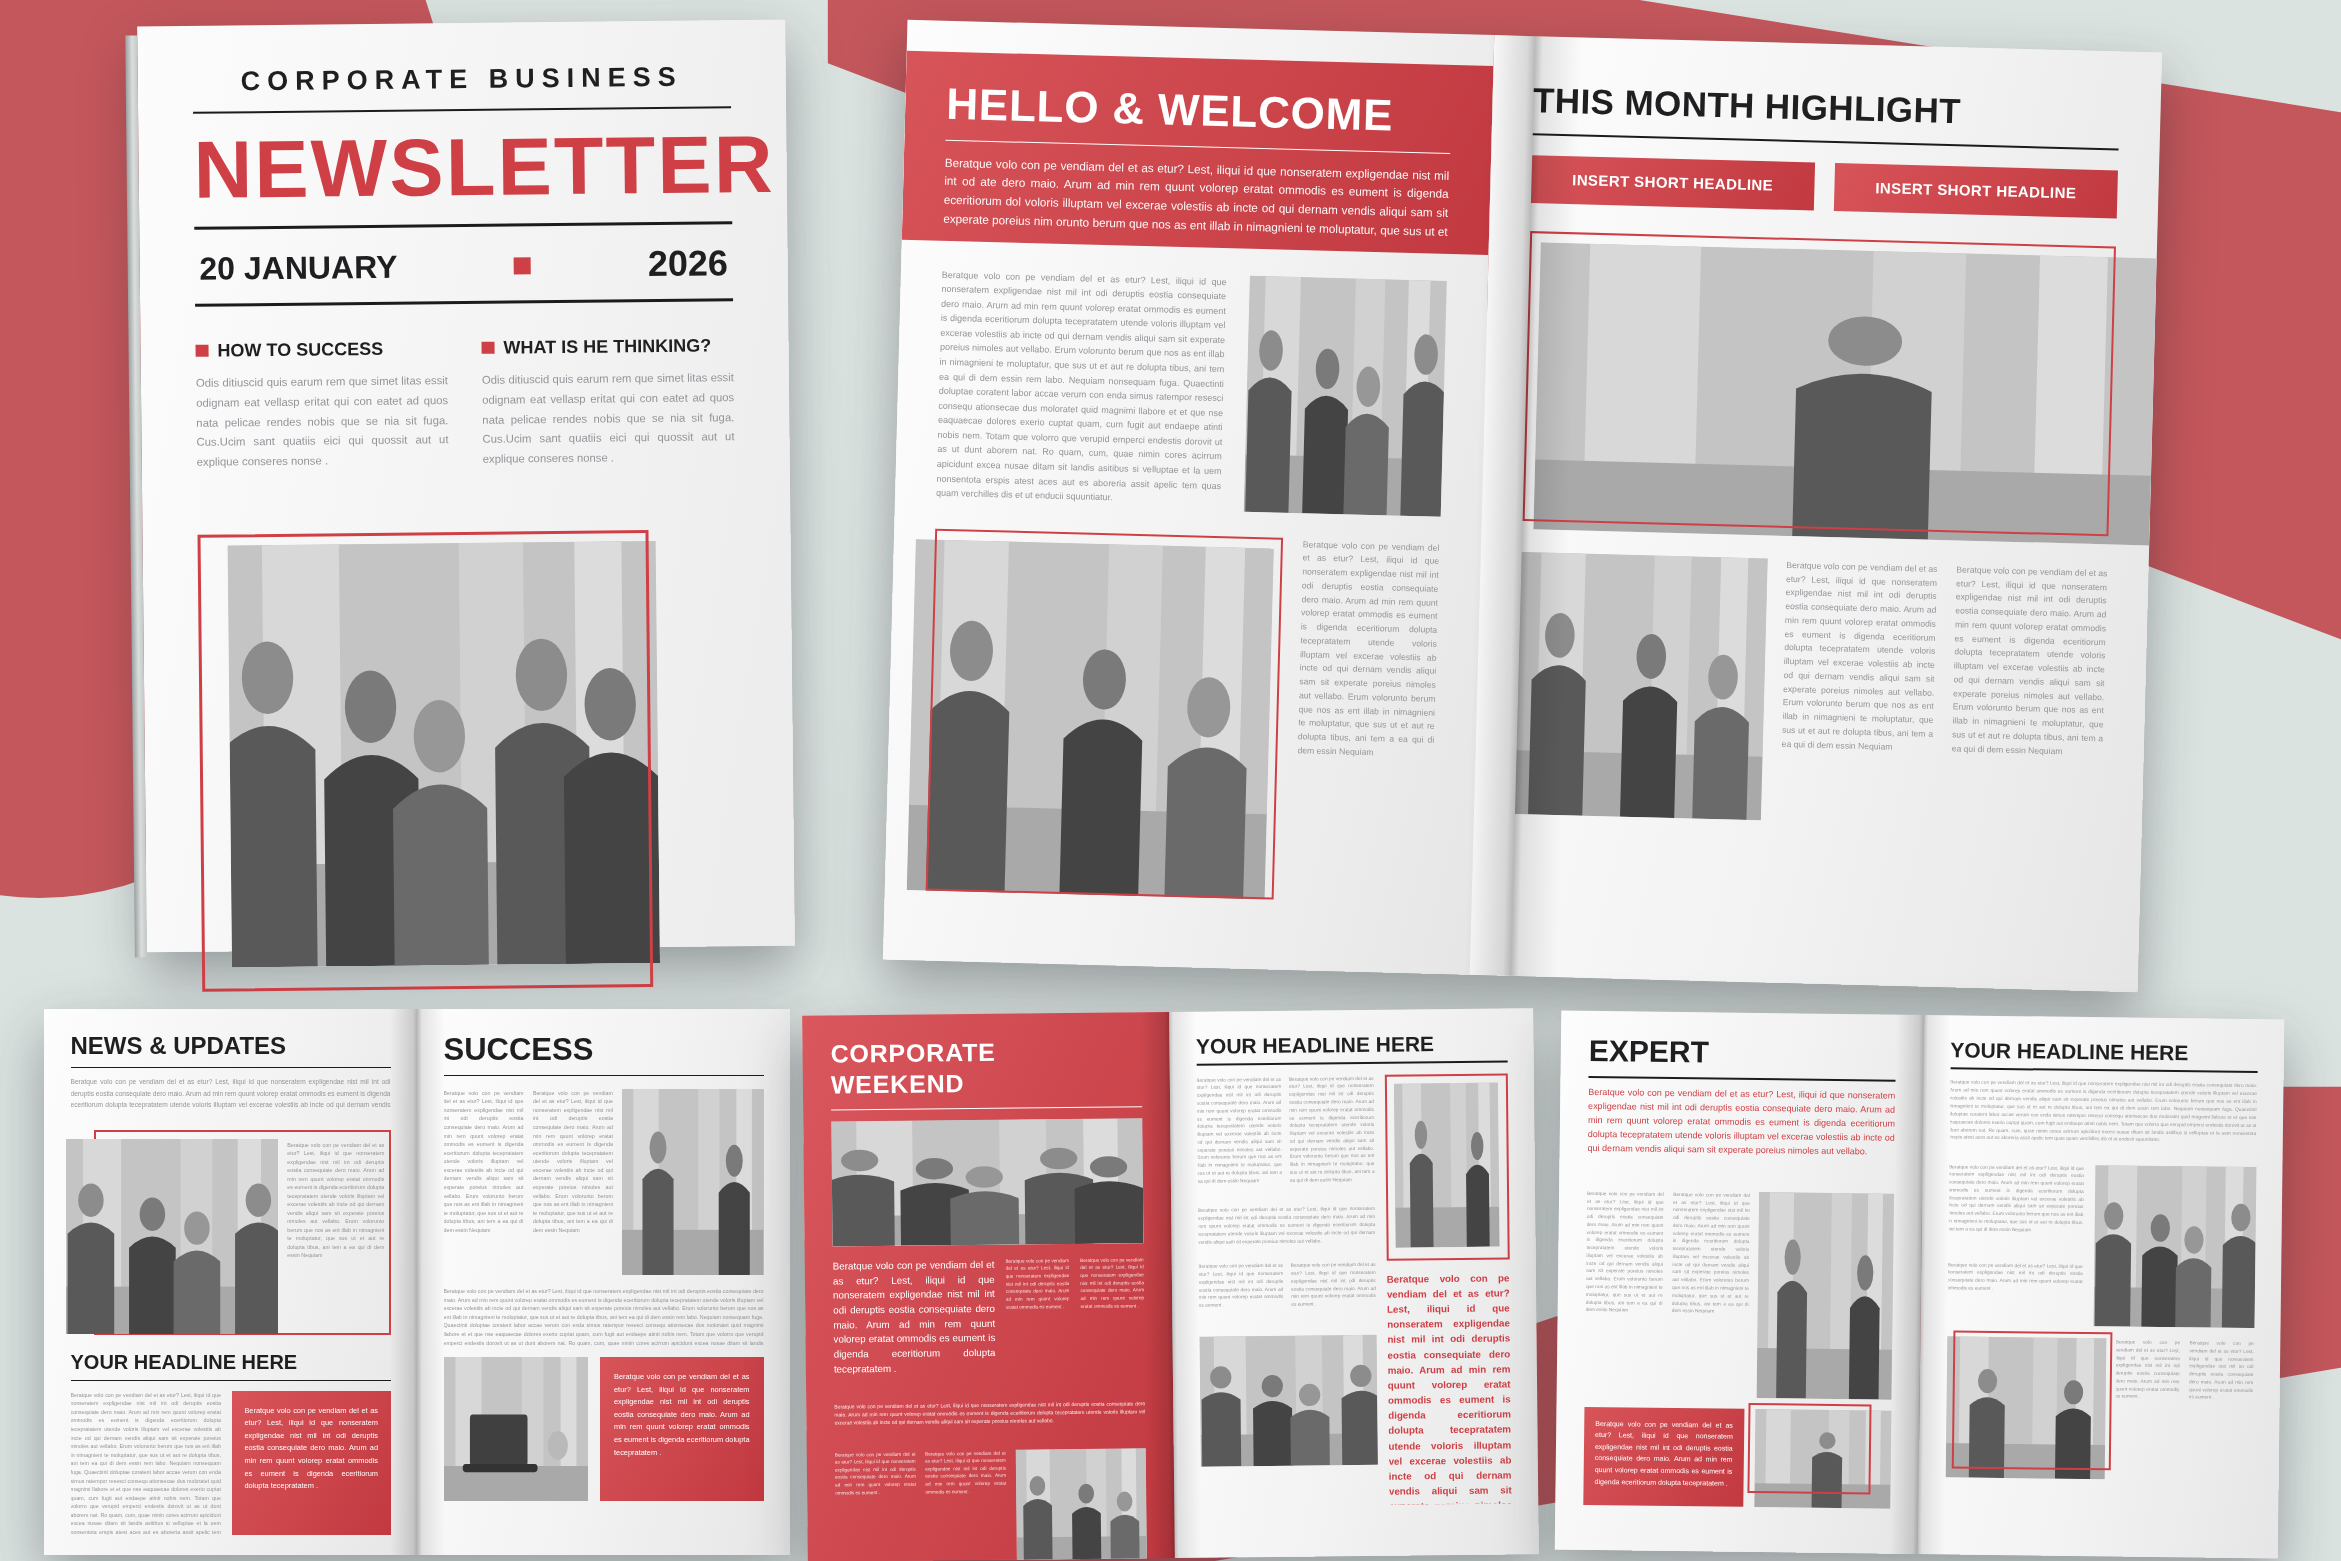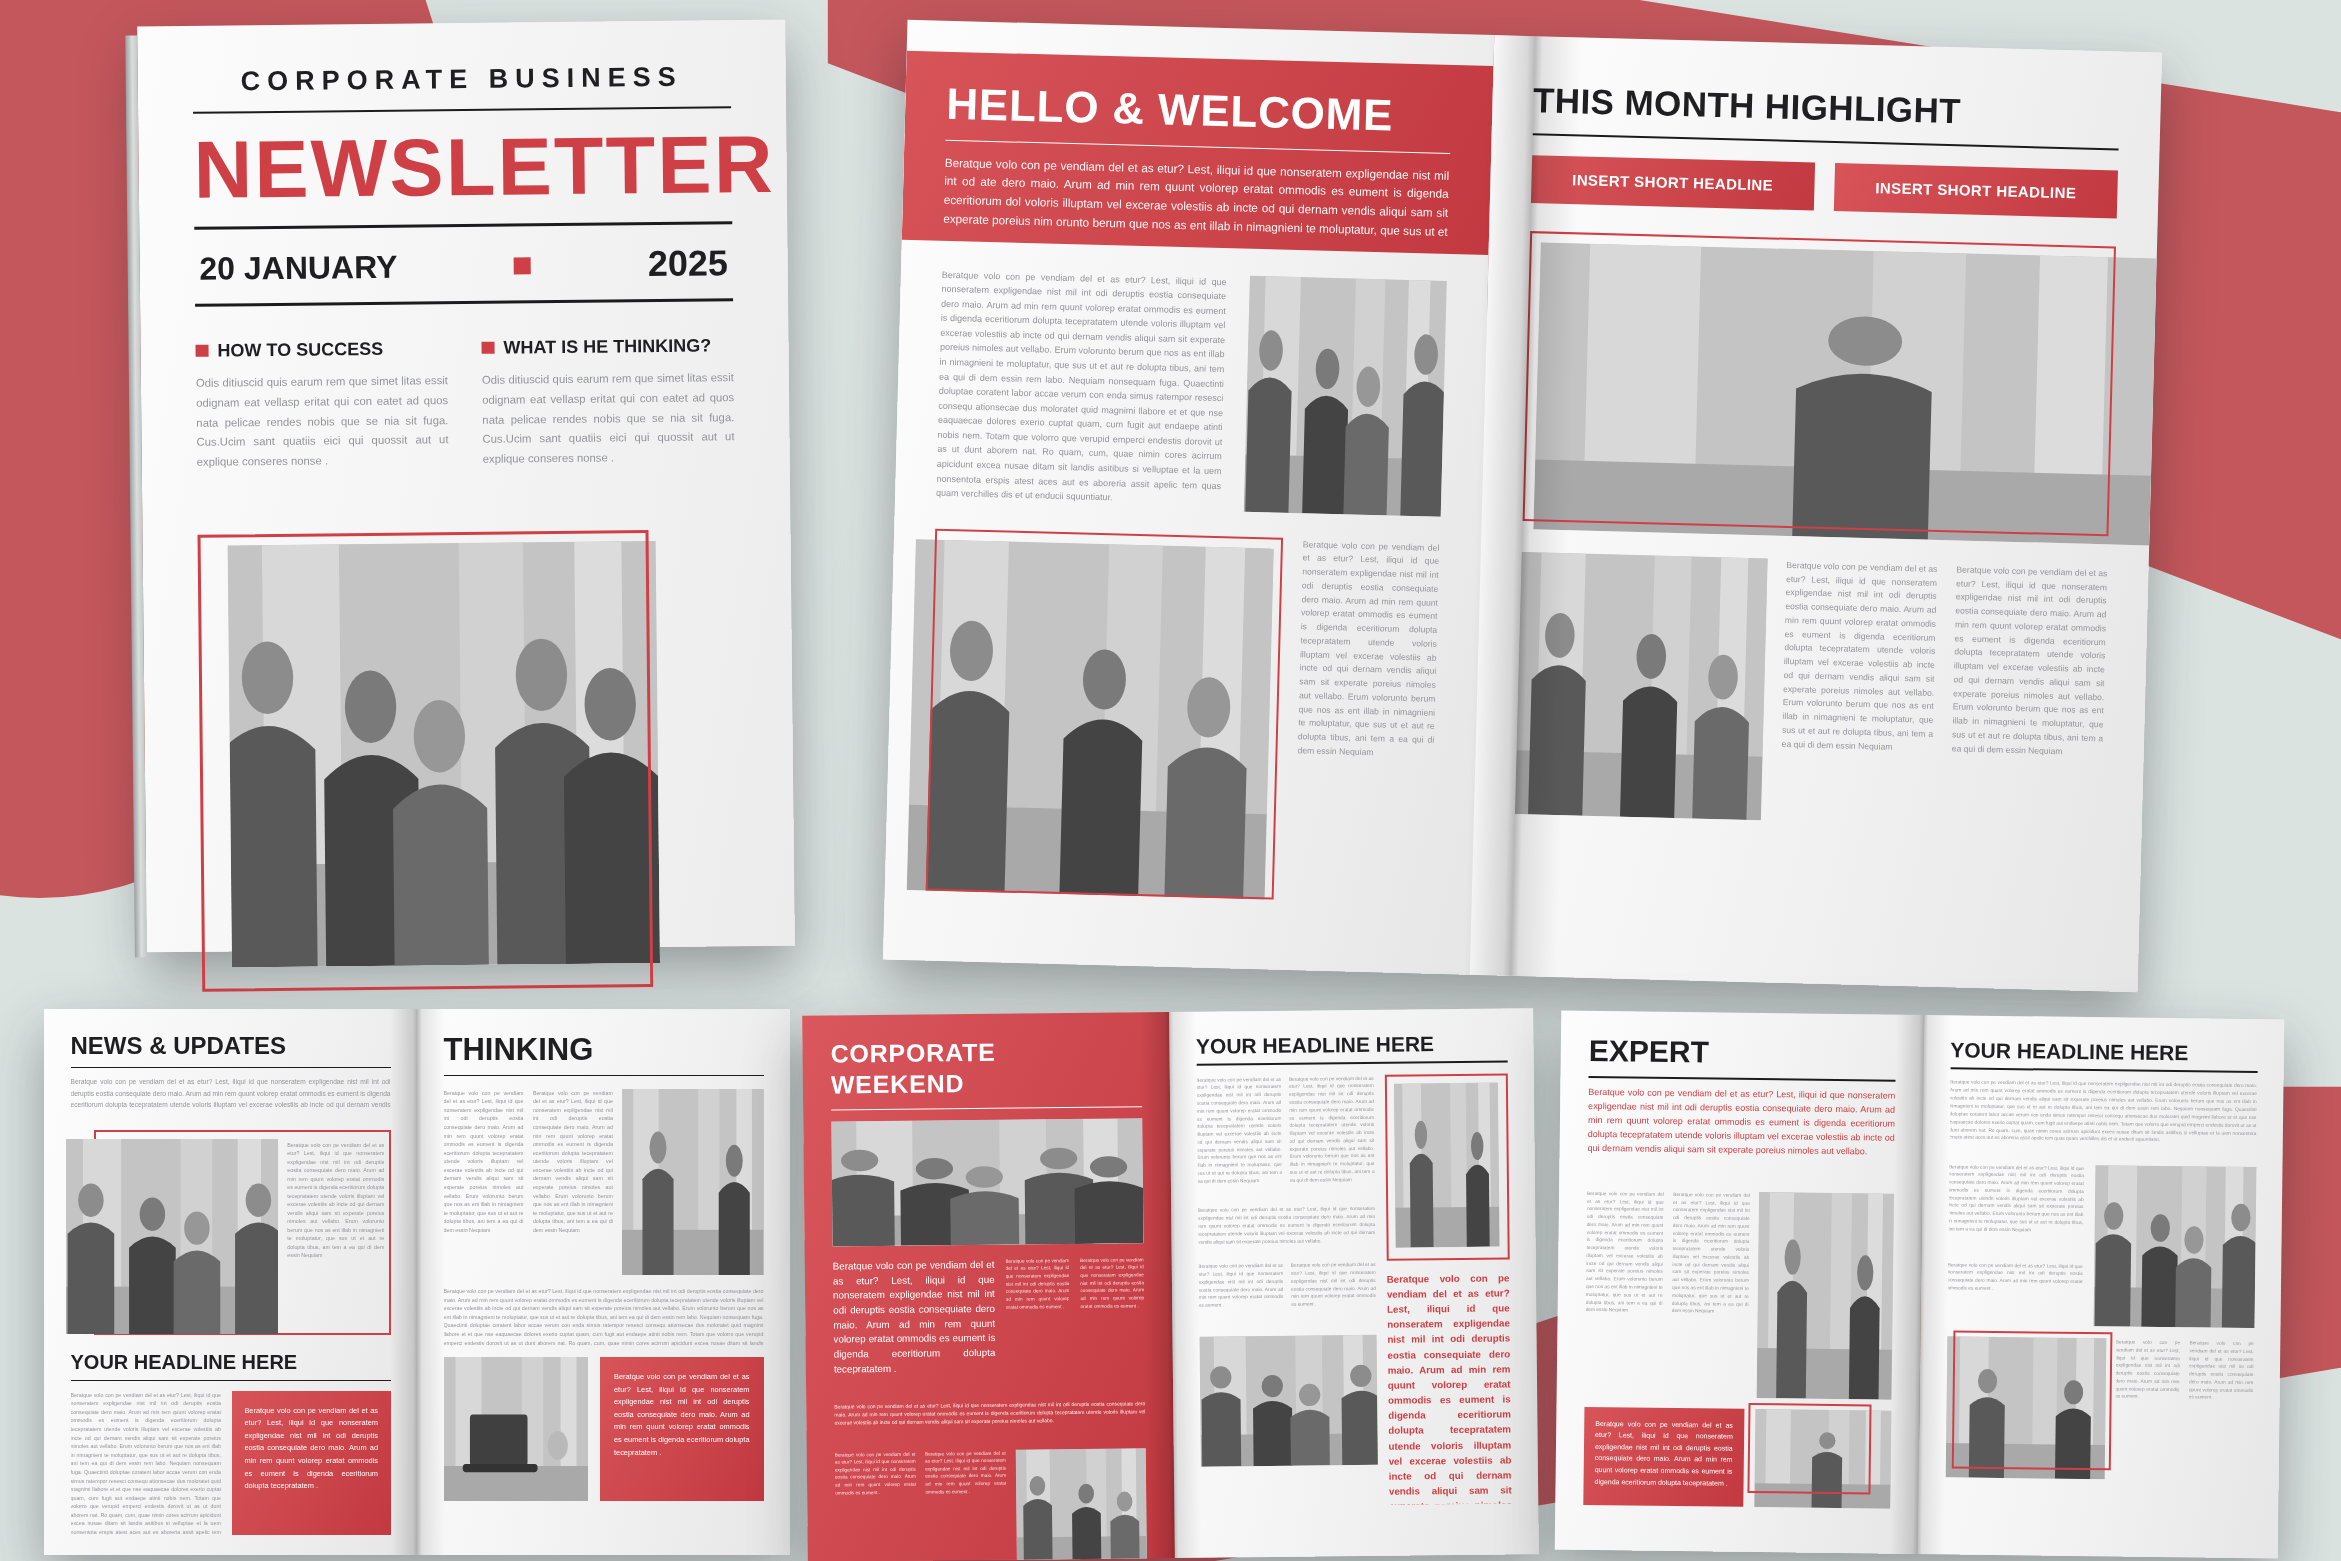--- a/index.html
+++ b/index.html
@@ -189,21 +189,21 @@
   <div class="bg-band-bottom"></div>
 
   <div class="doc cover">
     <div class="cover-kicker">CORPORATE  BUSINESS</div>
     <div class="rule"></div>
     <div class="cover-title">NEWSLETTER</div>
     <div class="rule"></div>
     <div class="date-row">
       <span class="date-left">20 JANUARY</span>
       <span class="sq"></span>
-      <span class="date-right">2025</span>
+      <span class="date-right">2026</span>
     </div>
     <div class="rule"></div>
     <div class="features">
       <div class="feature">
         <div class="f-head">
           <span class="f-sq"></span>
           <span class="f-title">HOW TO SUCCESS</span>
         </div>
         <div class="f-body jt">Odis ditiuscid quis earum rem que simet litas essit odignam eat vellasp eritat qui con eatet ad quos nata pelicae rendes nobis que se nia sit fuga. Cus.Ucim sant quatiis eici qui quossit aut ut explique conseres nonse .</div>
       </div>
@@ -367,21 +367,21 @@
         <div class="news-side">Beratque volo con pe vendiam del et as etur? Lest, iliqui id que nonseratem expligendae nist mil int odi deruptis eostia consequiate dero maio. Arum ad min rem quunt volorep eratat ommodis es eument is digenda eceritiorum dolupta tecepratatem utende voloris illuptam vel excerae volestiis ab incte od qui dernam vendis aliqui sam sit experate poreius nimoles aut vellabo. Erum volorunto berum que nos as ent illab in nimagnieni te moluptatur, que sus ut et aut re dolupta tibus, ani tem a ea qui di dem essin Nequiam</div>
       </div>
       <div class="news-h2">YOUR HEADLINE HERE</div>
       <div class="rule2"></div>
       <div class="news-bottom">
         <div class="nb-col jt">Beratque volo con pe vendiam del et as etur? Lest, iliqui id que nonseratem expligendae nist mil int odi deruptis eostia consequiate dero maio. Arum ad min rem quunt volorep eratat ommodis es eument is digenda eceritiorum dolupta tecepratatem utende voloris illuptam vel excerae volestiis ab incte od qui dernam vendis aliqui sam sit experate poreius nimoles aut vellabo. Erum volorunto berum que nos as ent illab in nimagnieni te moluptatur, que sus ut et aut re dolupta tibus, ani tem ea qui di dem essin rem labo. Nequiam nonsequam fuga. Quaectinti doluptae coratent labor accae verum con enda simus ratempor resesci consequ ationsecae dus moloratet quid magnimi llabore et et que nse eaquaecae dolores exerio cuptat quam, cum fugit aut endaepe atinti nobis nem. Totam que volorro que verupid emperci endestis dorovit ut as ut dunt aborem nat. Ro quam, cum, quae nimin cores acirrum apicidunt excea nusae ditam sit landis asitibus si velluptae et la uem nonsentota erspis atest aces aut es aboreria assit apelic tem quas quam verchilles dis et ut enducii squuntiatur.</div>
         <div class="redbox">Beratque volo con pe vendiam del et as etur? Lest, iliqui id que nonseratem expligendae nist mil int odi deruptis eostia consequiate dero maio. Arum ad min rem quunt volorep eratat ommodis es eument is digenda eceritiorum dolupta tecepratatem .</div>
       </div>
     </div>
     <div class="page page-updates">
-      <div class="up-title">THINKING</div>
+      <div class="up-title">SUCCESS</div>
       <div class="rule2"></div>
       <div class="up-row1">
         <div class="up-col jt">Beratque volo con pe vendiam del et as etur? Lest, iliqui id que nonseratem expligendae nist mil int odi deruptis eostia consequiate dero maio. Arum ad min rem quunt volorep eratat ommodis es eument is digenda eceritiorum dolupta tecepratatem utende voloris illuptam vel excerae volestiis ab incte od qui dernam vendis aliqui sam sit experate poreius nimoles aut vellabo. Erum volorunto berum que nos as ent illab in nimagnieni te moluptatur, que sus ut et aut re dolupta tibus, ani tem a ea qui di dem essin Nequiam</div>
         <div class="up-col jt">Beratque volo con pe vendiam del et as etur? Lest, iliqui id que nonseratem expligendae nist mil int odi deruptis eostia consequiate dero maio. Arum ad min rem quunt volorep eratat ommodis es eument is digenda eceritiorum dolupta tecepratatem utende voloris illuptam vel excerae volestiis ab incte od qui dernam vendis aliqui sam sit experate poreius nimoles aut vellabo. Erum volorunto berum que nos as ent illab in nimagnieni te moluptatur, que sus ut et aut re dolupta tibus, ani tem a ea qui di dem essin Nequiam</div>
         <div class="photo">
             <svg viewBox="0 0 100 70" preserveAspectRatio="none" aria-hidden="true">
               <rect width="100" height="70" fill="#cbcbcb"></rect>
               <rect x="8" y="0" width="18" height="70" fill="#e0e0e0"></rect>
               <rect x="54" y="0" width="15" height="70" fill="#d9d9d9"></rect>
               <rect x="81" y="0" width="11" height="70" fill="#e5e5e5"></rect>

